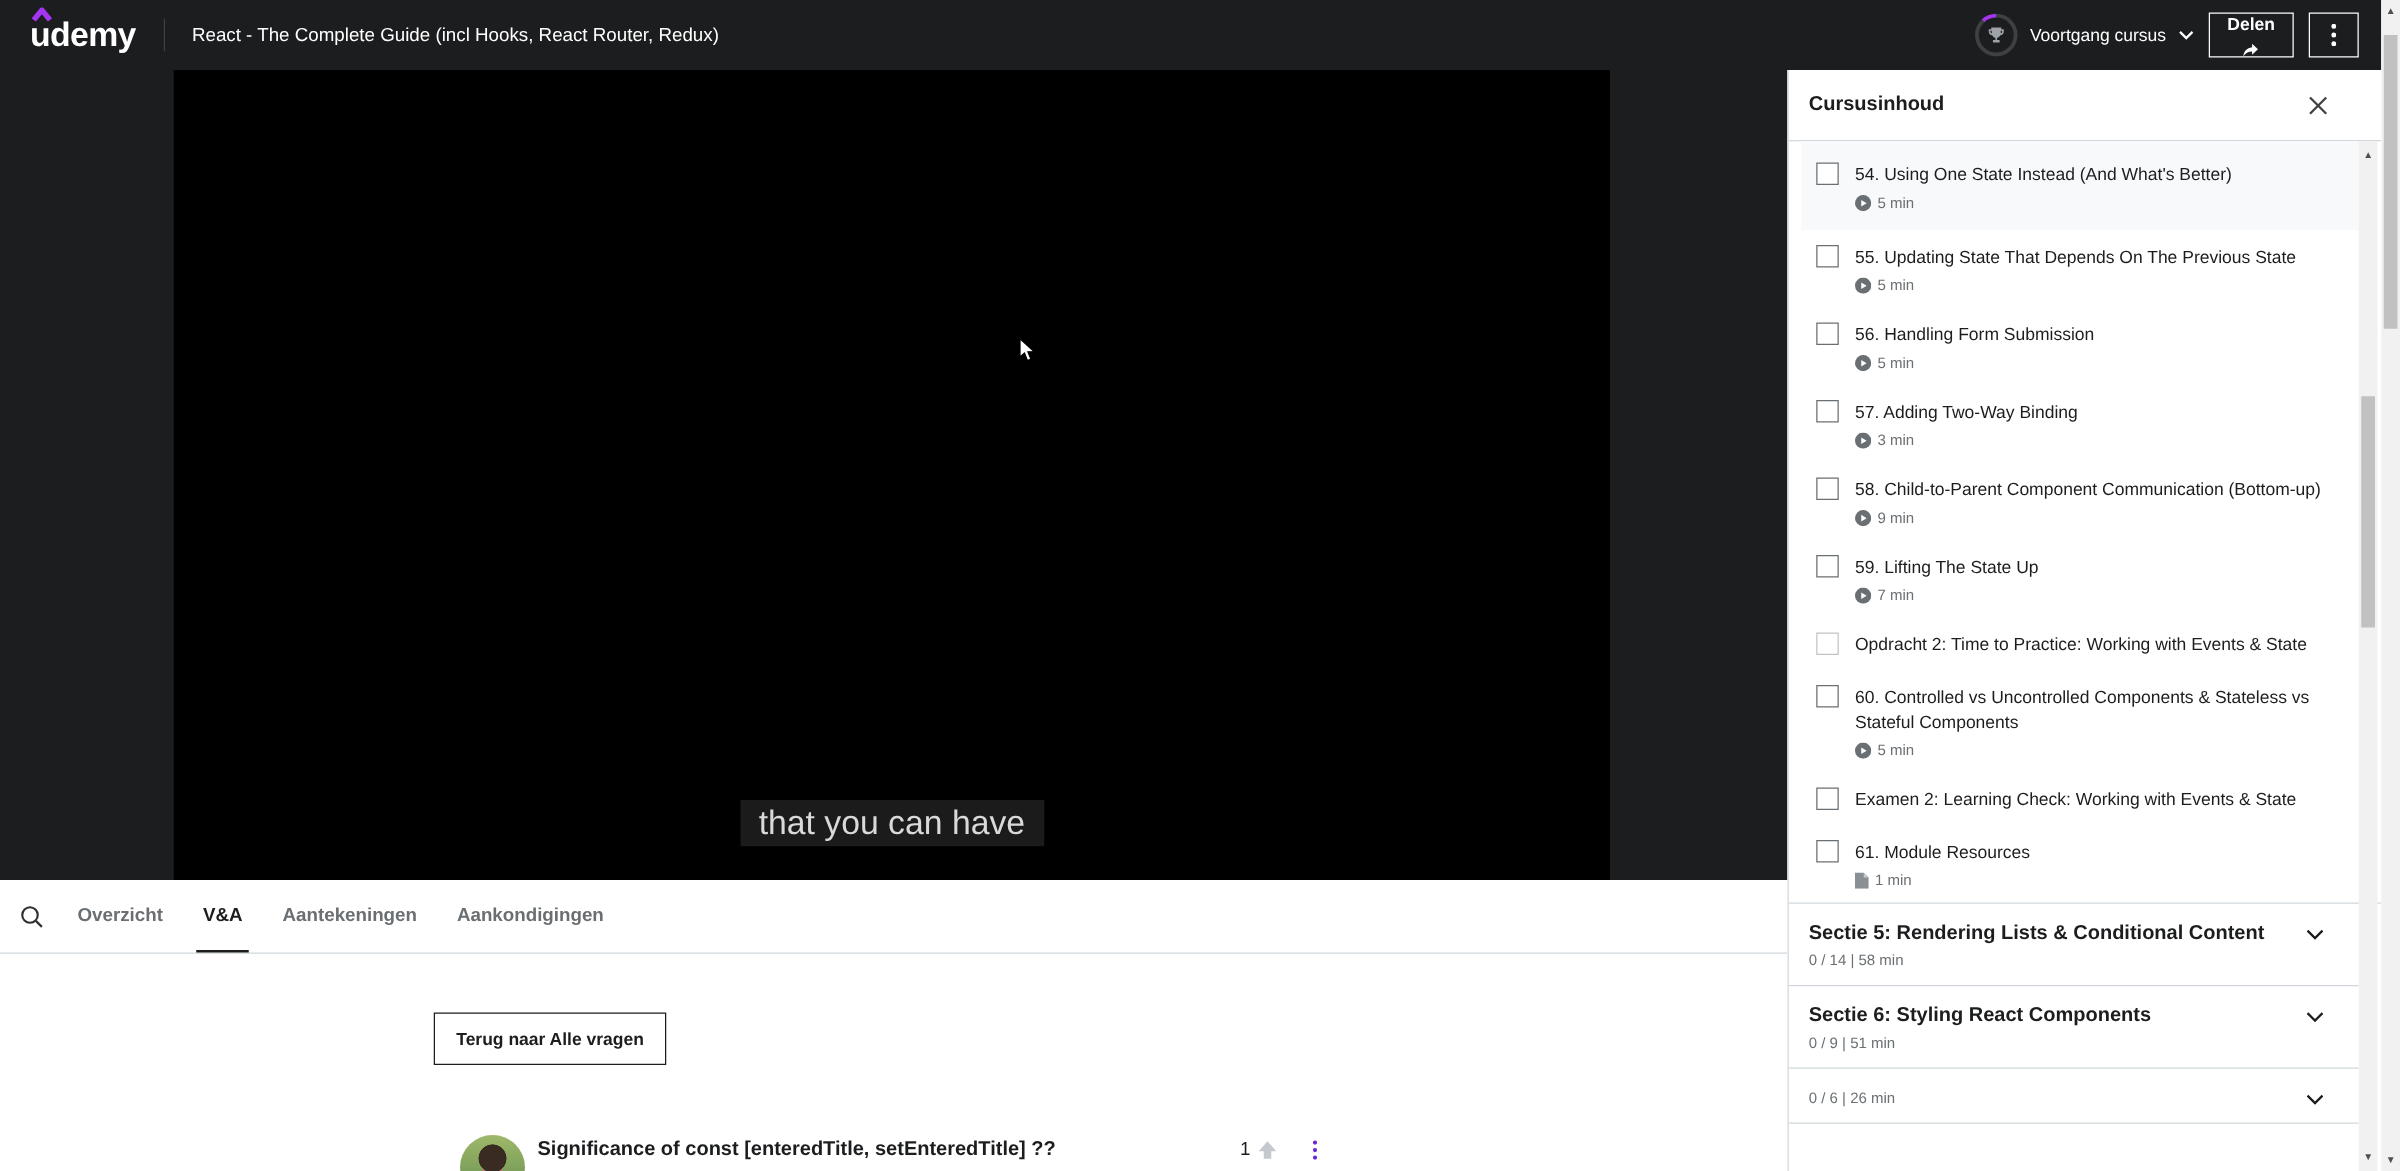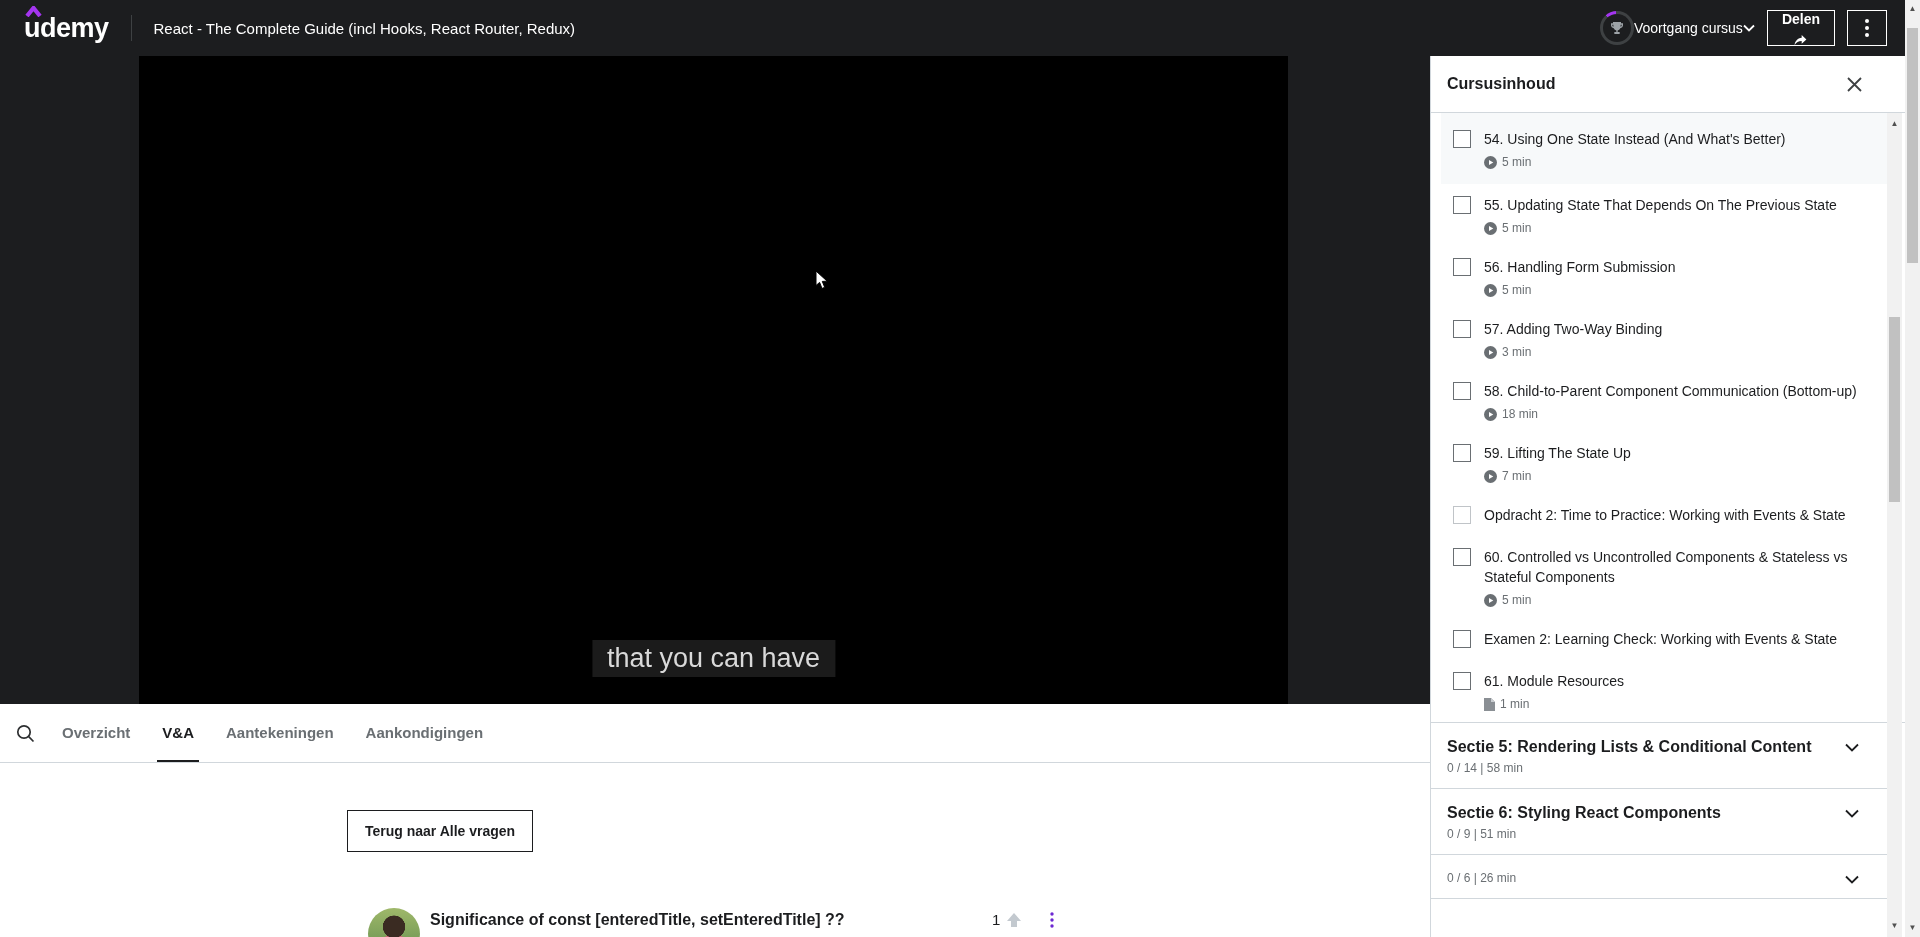--- a/index.html
+++ b/index.html
@@ -8,21 +8,21 @@
 
   
   .app-header { position:absolute; left:0; top:0; width:1905px; height:56px;
     background:#1c1d1f; display:flex; align-items:center; z-index:30; }
   .logo { position:relative; margin-left:24px; font-size:27px; font-weight:700;
     color:#fff; letter-spacing:-0.5px; line-height:1; }
   .logo .caret { position:absolute; left:1px; top:-9px; }
   .hdr-divider { width:1px; height:26px; background:#3e4143; margin:0 22px 0 22px; }
   .course-title { color:#fff; font-size:15px; font-weight:400; }
   .hdr-right { margin-left:auto; display:flex; align-items:center; gap:12px; padding-right:18px; }
-  .progress-wrap { display:flex; align-items:center; cursor:pointer; }
+  .progress-wrap { display:flex; align-items:center; gap:10px; cursor:pointer; }
   .trophy-ring { width:34px; height:34px; border-radius:50%;
     background:conic-gradient(from 318deg, #a435f0 0 40deg, #3e4143 40deg 360deg);
     display:flex; align-items:center; justify-content:center; }
   .trophy-inner { width:28px; height:28px; border-radius:50%; background:#1c1d1f;
     display:flex; align-items:center; justify-content:center; }
   .progress-label { color:#fff; font-size:14px; }
   .btn-dark { height:36px; border:1px solid #fff; background:transparent; color:#fff;
     font-size:14px; font-weight:700; display:flex; align-items:center; gap:8px;
     padding:0 14px; cursor:pointer; font-family:inherit;flex-direction:column; }
   .btn-kebab { width:40px; justify-content:center; padding:0; }
@@ -277,21 +277,21 @@
   <div class="lecture-row t-video">
     <span class="checkbox"></span>
     <div class="lec-body">
       <div class="lec-title">58. Child-to-Parent Component Communication (Bottom-up)</div>
       <div class="lec-dur">
         <svg class="play-icon" width="13" height="13" viewBox="0 0 14 14">
               <circle cx="7" cy="7" r="7" fill="#6a6f73"></circle>
               <path d="M5.4 4.2 L10 7 L5.4 9.8 Z" fill="#fff"></path>
             </svg>
 
-        <span>18 min</span>
+        <span>9 min</span>
       </div>
     </div>
   </div>
 
   <div class="lecture-row t-video">
     <span class="checkbox"></span>
     <div class="lec-body">
       <div class="lec-title">59. Lifting The State Up</div>
       <div class="lec-dur">
         <svg class="play-icon" width="13" height="13" viewBox="0 0 14 14">

